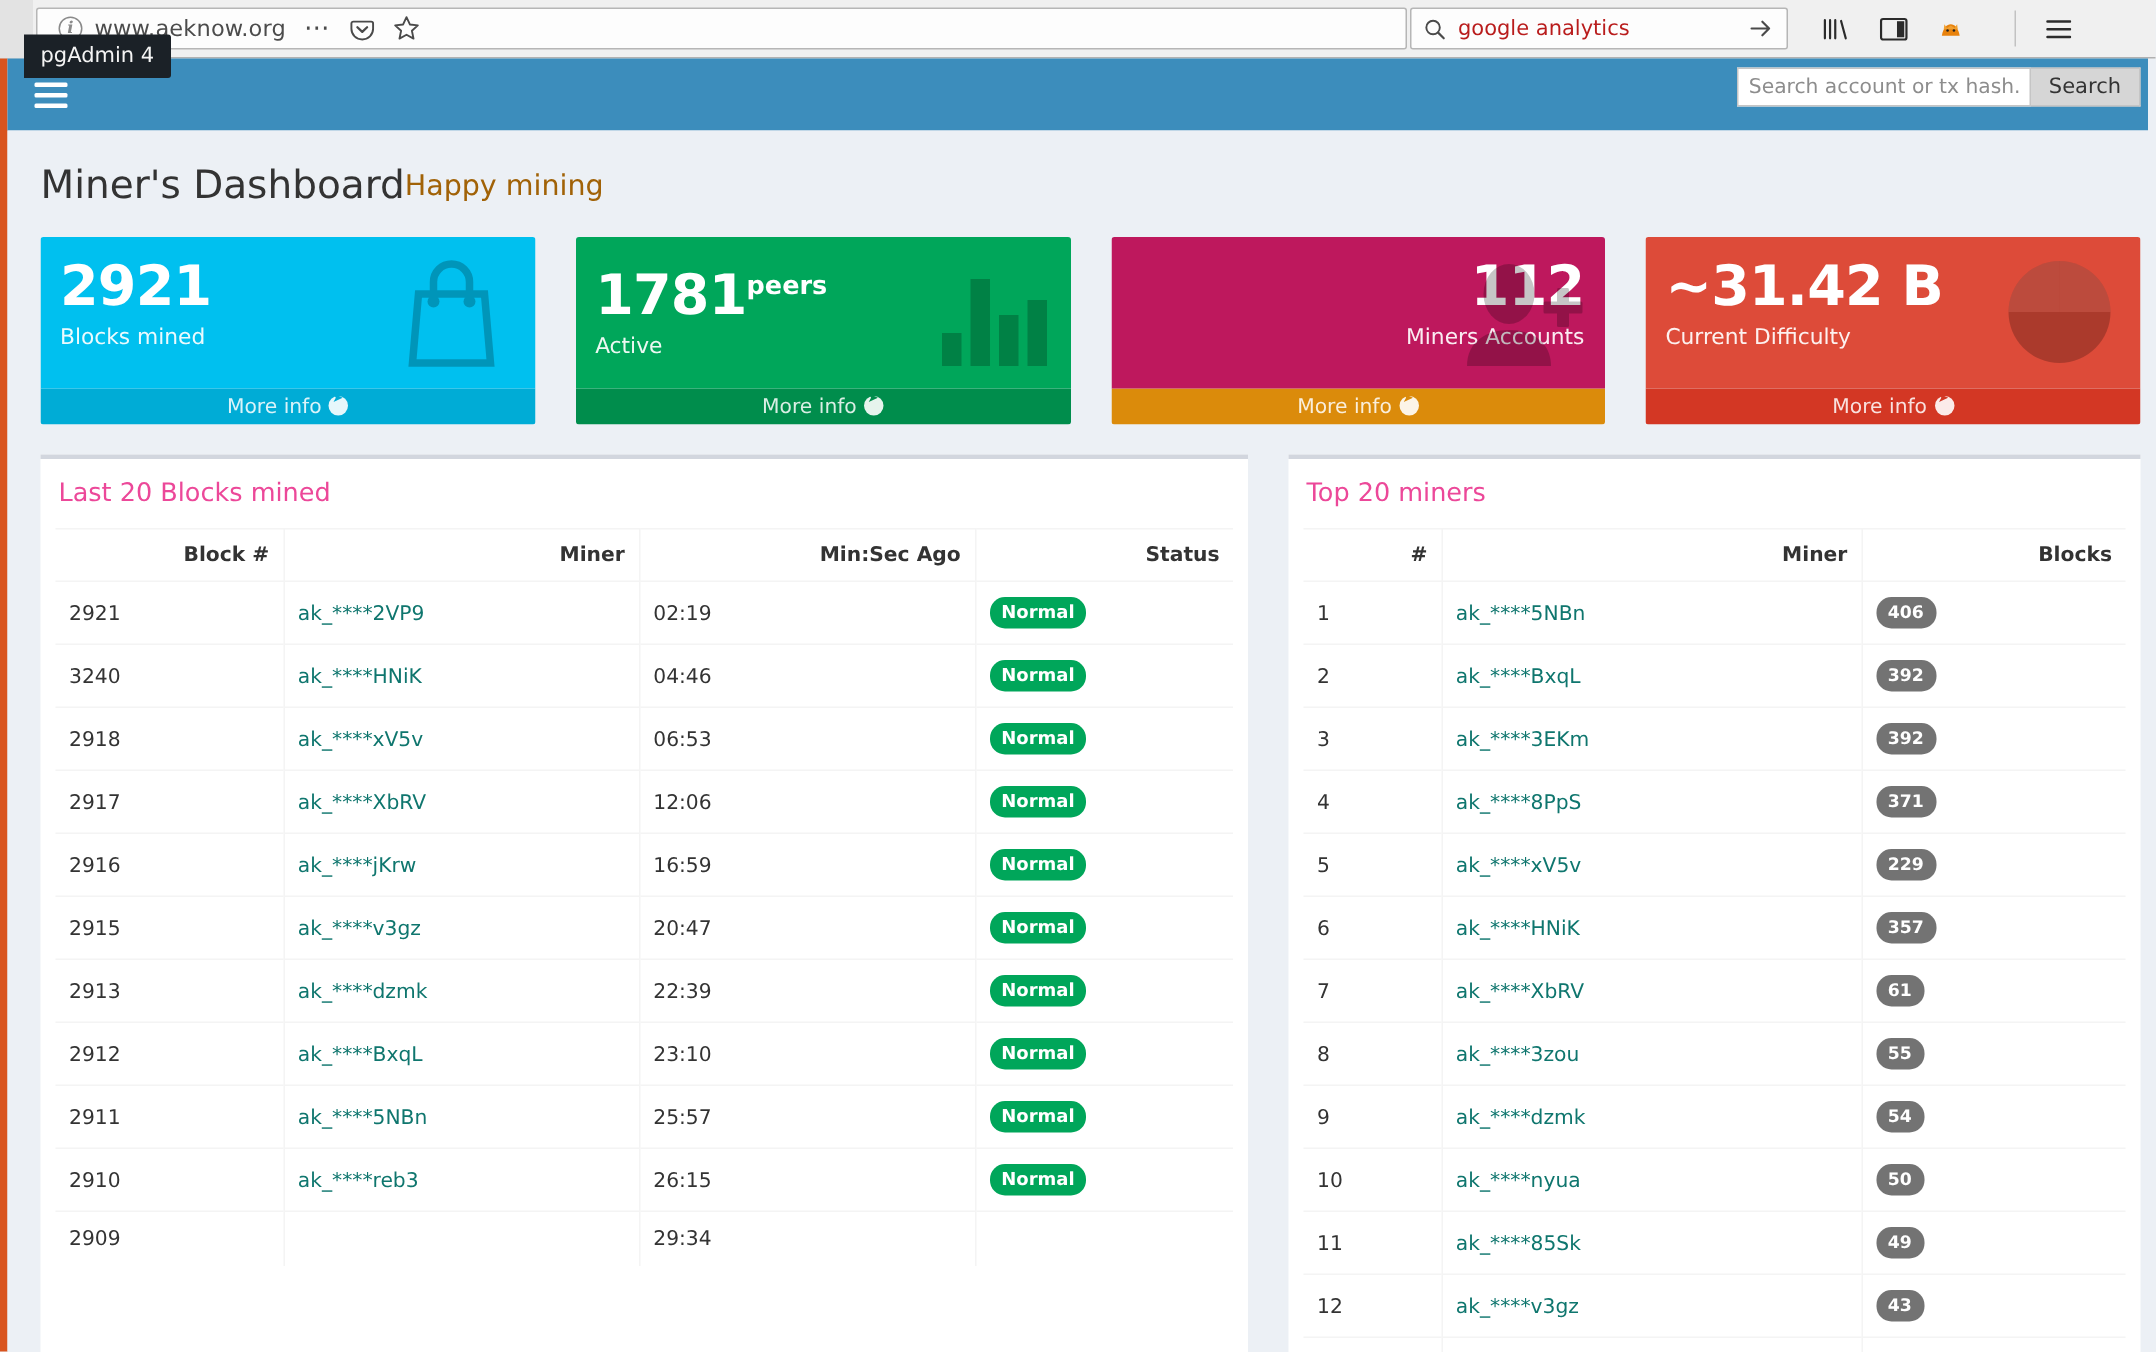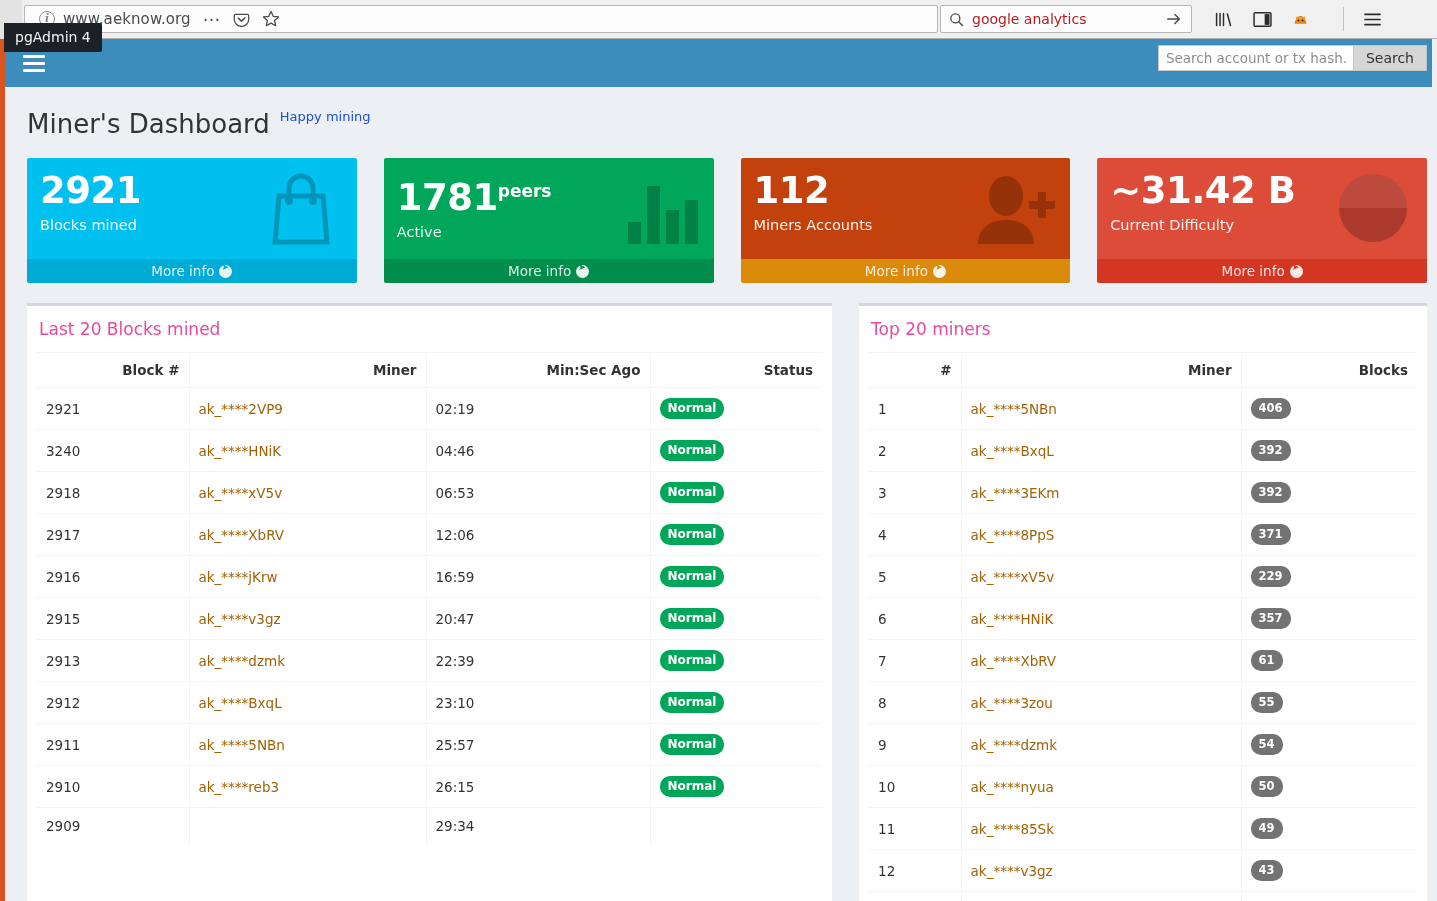--- a/index.html
+++ b/index.html
@@ -38,21 +38,21 @@
     flex: 0 0 252px; height: 28px;
     background: #fdfdfd; border: 1px solid #b6b6b6; border-radius: 2px;
     display: flex; align-items: center; padding: 0 8px; margin-left: 2px;
   }
   .search-q { font-size: 14px; color: #b91c1c; flex: 1; margin-left: 8px; }
   .toolbar-right { display: flex; align-items: center; gap: 20px; margin-left: 22px; }
   .chrome-sep { width: 1px; height: 24px; background: #c2c2c2; margin-left: 14px; }
 
   
   .pgadmin-tip {
-    position: absolute; left: 4px; top: 23px; z-index: 40;
+    position: absolute; left: 16px; top: 23px; z-index: 40;
     background: #1b2127; color: #f4f4f4;
     font-size: 14px; padding: 6px 11px 7px 11px;
     border-radius: 0 2px 2px 0;
     white-space: nowrap;
   }
 
   
   .page { position: absolute; top: 39px; left: 0; width: 1437px; height: 862px; }
   .left-edge { position: absolute; left: 0; top: 0; width: 5px; height: 862px; background: #d9541e; }
   .navbar {
@@ -70,23 +70,23 @@
   }
   .nav-search input::placeholder { color: #8d8d8d; }
   .nav-search button {
     height: 26px; padding: 0 12px; border: 1px solid #c5c5c5; border-left: none;
     background: #d6d6d6; font-size: 14px; color: #333; cursor: pointer;
     font-family: "DejaVu Sans", "Liberation Sans", sans-serif;
   }
 
   .content { position: absolute; left: 5px; top: 48px; width: 1432px; height: 814px; background: #ecf0f5; }
 
-  .page-head { padding: 22px 0 0 22px; display: flex; align-items: flex-start; gap: 10px; }
+  .page-head { padding: 22px 0 0 22px; display: flex; align-items: center; }
   .page-title { font-size: 26px; font-weight: 400; color: #333; }
-  .page-sub { font-size: 13px; color: #1d4ed8; }
+  .page-sub { font-size: 19px; color: #a16207; }
 
   
   .cards { display: flex; gap: 27px; padding: 19px 10px 0 22px; }
   .card { width: 330px; border-radius: 2px; position: relative; overflow: hidden; }
   .card-body { height: 101px; padding: 13px 14px 0 13px; position: relative; }
   .card-num { font-size: 37px; font-weight: bold; color: #fff; line-height: 40px; letter-spacing: -.5px; }
   .card-num sup { font-size: 17px; font-weight: bold; vertical-align: super; letter-spacing: 0; }
   .card-label { font-size: 14.5px; color: rgba(255,255,255,.92); margin-top: 6px; }
   .card-icon { position: absolute; right: 12px; top: 10px; opacity: .22; }
   .card-more {
@@ -99,21 +99,21 @@
     vertical-align: -2px; margin-left: 5px;
   }
   .card-more .arrow::after {
     content: "\27A4"; position: absolute; left: 2px; top: -4px;
     font-size: 9px; line-height: 13px;
   }
   .c-aqua .card-body { background: #00c0ef; } .c-aqua .card-more { background: #00acd6; }
   .c-aqua .card-more .arrow { color: #00acd6; }
   .c-green .card-body { background: #00a65a; } .c-green .card-more { background: #008d4c; }
   .c-green .card-more .arrow { color: #008d4c; }
-  .c-yellow .card-body { background: #c2410c; } .c-yellow .card-more { background: #db8b0b; }
+  .c-yellow .card-body { background: #be185d; text-align: right; } .c-yellow .card-more { background: #db8b0b; }
   .c-yellow .card-more .arrow { color: #db8b0b; }
   .c-red .card-body { background: #dd4b39; } .c-red .card-more { background: #d33724; }
   .c-red .card-more .arrow { color: #d33724; }
 
   
   .boxes { display: flex; gap: 27px; padding: 20px 10px 0 22px; }
   .box { background: #fff; border-top: 3px solid #d2d6de; }
   .box.left { width: 808px; }
   .box.right { width: 570px; }
   .box-header { padding: 13px 12px 13px 12px; font-size: 17px; color: #ec4899; font-weight: 400; }
@@ -122,21 +122,21 @@
   thead th {
     text-align: right; font-size: 13.5px; font-weight: bold; color: #333;
     padding: 9px 9px 9px 9px; border-top: 1px solid #f4f4f4; border-bottom: 1px solid #f4f4f4;
   }
   tbody td {
     font-size: 13.5px; color: #333; padding: 10px 9px;
     border-top: 1px solid #f4f4f4;
   }
   thead th, tbody td { border-right: 1px solid #f4f4f4; }
   thead th:last-child, tbody td:last-child { border-right: none; }
-  a.miner { color: #a16207; text-decoration: none; text-align: center; }
+  a.miner { color: #0f766e; text-decoration: none; text-align: center; }
   .badge-normal {
     display: inline-block; background: #00a65a; color: #fff;
     font-size: 12px; font-weight: bold; padding: 3px 8px 4px; border-radius: 10px;
   }
   .badge-blue {
     display: inline-block; background: #737373; color: #fff;
     font-size: 11.5px; font-weight: bold; padding: 3px 8px 4px; border-radius: 10px;
     min-width: 30px; text-align: center;
   }
   .col-block  { width: 152px; } .col-miner { width: 237px; } .col-time { width: 224px; }

